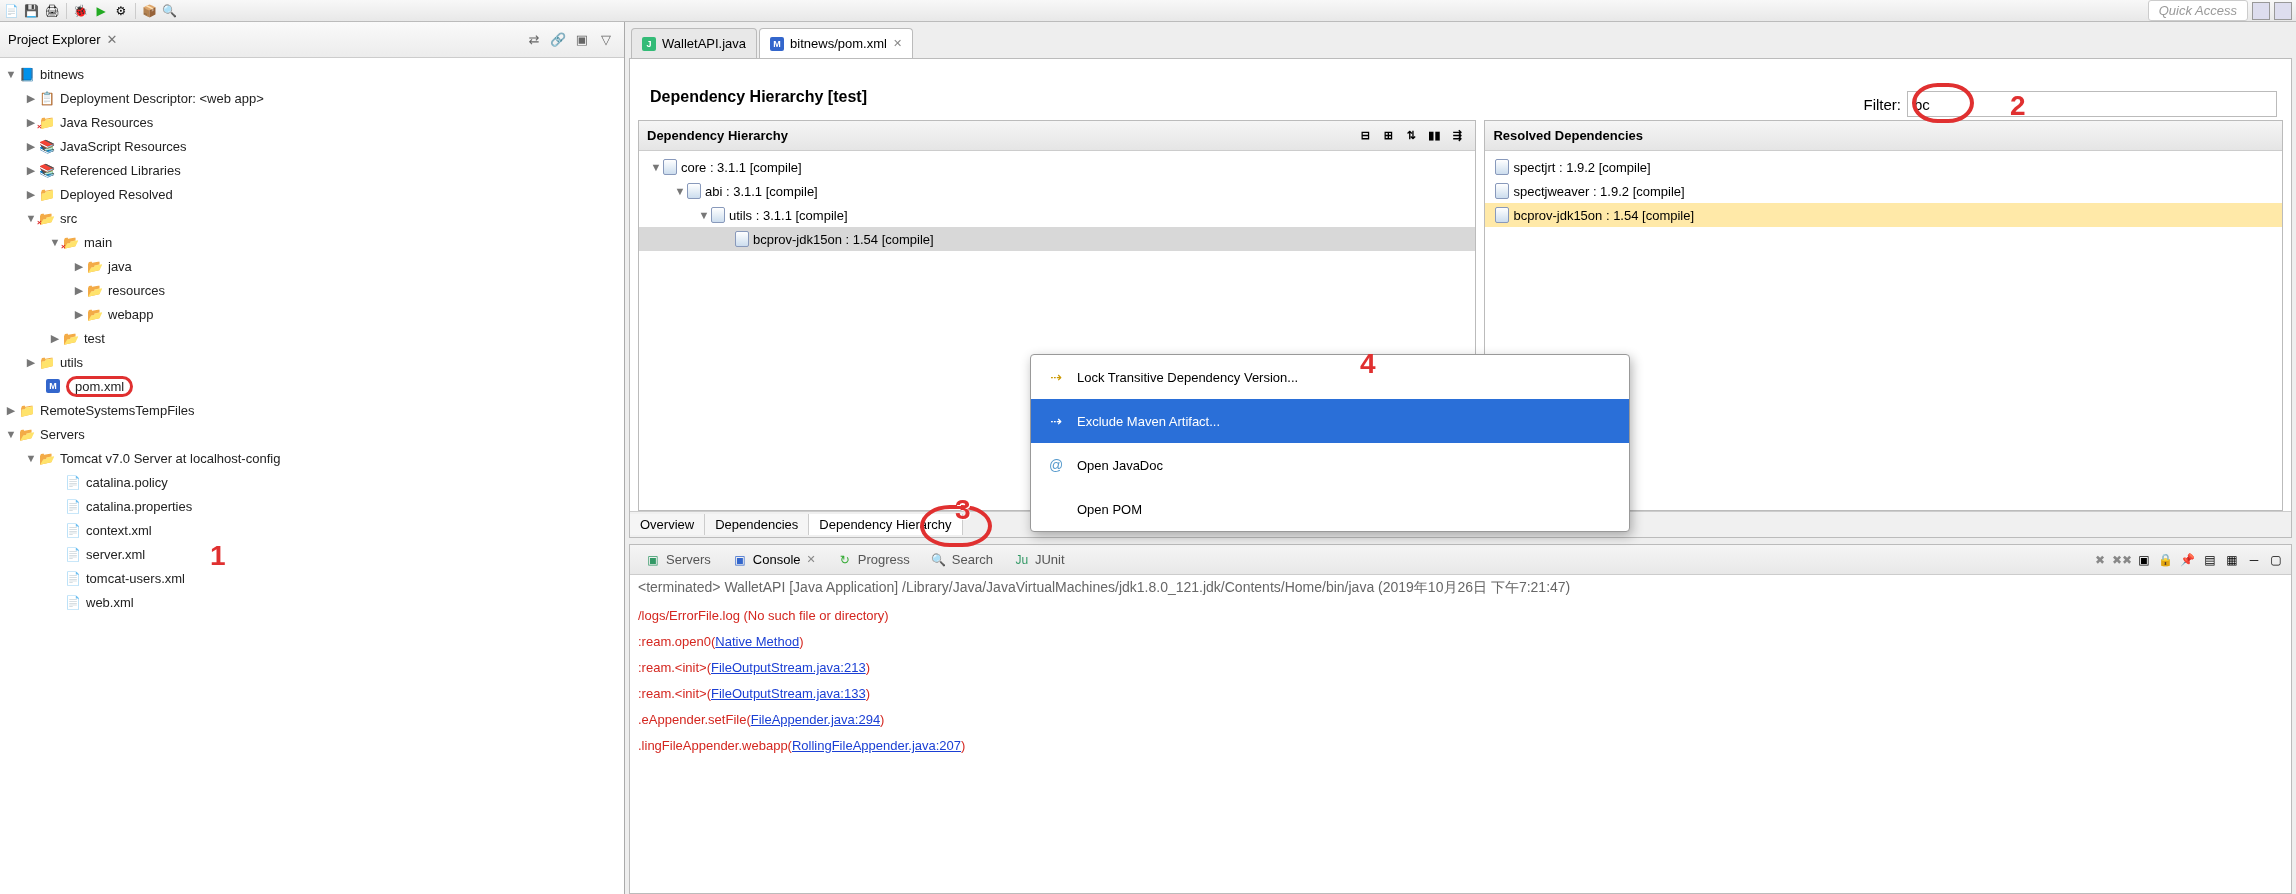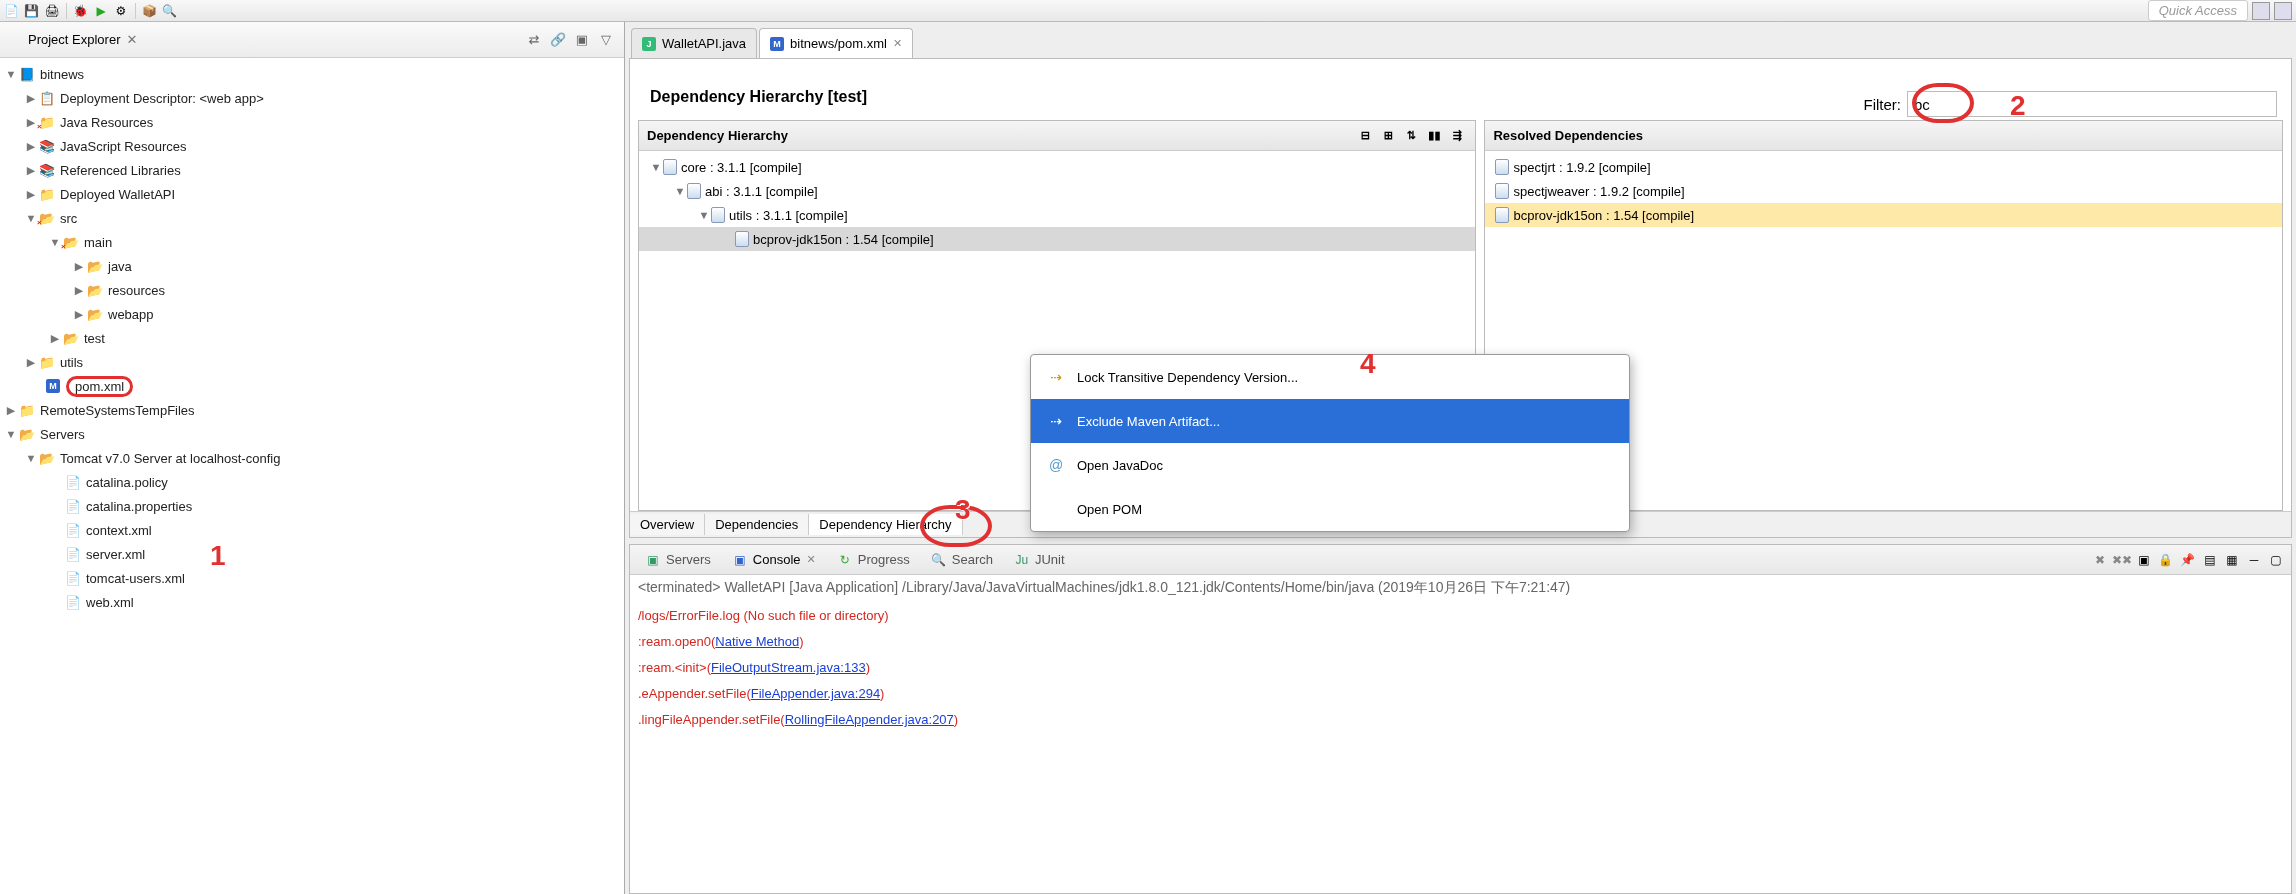--- a/index.html
+++ b/index.html
@@ -9,21 +9,21 @@
 .topbar .sep { width: 1px; height: 16px; background: #ccc; margin: 0 2px; }
 .topbar .ticon { width: 16px; height: 16px; display: flex; align-items: center; justify-content: center; font-size: 12px; }
 .quick-access { margin-left: auto; border: 1px solid #ccc; padding: 2px 10px; border-radius: 3px; color: #999; font-style: italic; background: #fff; }
 .persp { width:18px; height:18px; border:1px solid #999; background:#dde; }
 
 .main { display: flex; height: 872px; }
 
 
 .left-panel { width: 625px; background: #fff; border-right: 1px solid #aaa; display: flex; flex-direction: column; }
 .left-header { height: 36px; display: flex; align-items: center; padding: 0 8px; background: linear-gradient(#fafafa,#ececec); border-bottom: 1px solid #ccc; }
-.left-header .title { font-weight: normal; margin-left: 20px; }
+.left-header .title { font-weight: normal; margin-left: 0; }
 .left-header .x { margin-left: 6px; color: #777; }
 .left-header .spacer { flex: 1; }
 .left-header .hicon { width: 20px; height: 20px; margin-left: 4px; display:flex;align-items:center;justify-content:center;color:#666; }
 
 .tree { flex: 1; overflow: auto; padding-top: 4px; font-size: 15px; color: #222; }
 .tree-row { display: flex; align-items: center; height: 24px; white-space: nowrap; }
 .twisty { width: 14px; text-align: center; color: #777; font-size: 11px; }
 .ticon2 { width: 18px; height: 16px; display:flex;align-items:center;justify-content:center; margin-right: 4px; }
 .folder { color:#d9a23a; }
 .folder-red { color:#d9a23a; position:relative; }
@@ -142,21 +142,21 @@
           <span>JavaScript Resources</span>
         </div>
       <div class="tree-row" style="padding-left:24px">
           <span class="twisty">▶</span>
           <span class="ticon2" style="color:#c83">📚</span>
           <span>Referenced Libraries</span>
         </div>
       <div class="tree-row" style="padding-left:24px">
           <span class="twisty">▶</span>
           <span class="ticon2 folder">📁</span>
-          <span>Deployed WalletAPI</span>
+          <span>Deployed Resolved</span>
         </div>
       <div class="tree-row" style="padding-left:24px">
           <span class="twisty">▼</span>
           <span class="ticon2 folder-red">📂</span>
           <span>src</span>
         </div>
       <div class="tree-row" style="padding-left:48px">
           <span class="twisty">▼</span>
           <span class="ticon2 folder-red">📂</span>
           <span>main</span>
@@ -350,23 +350,24 @@
         <span class="bicon">📌</span>
         <span class="bicon">▤</span>
         <span class="bicon">▦</span>
         <span class="bicon">─</span>
         <span class="bicon">▢</span>
       </div>
       <div class="terminfo">&lt;terminated&gt; WalletAPI [Java Application] /Library/Java/JavaVirtualMachines/jdk1.8.0_121.jdk/Contents/Home/bin/java (2019年10月26日 下午7:21:47)</div>
       <div class="console">
         <div><span class="red">/logs/ErrorFile.log (No such file or directory)</span></div>
         <div><span class="red">:ream.open0(</span><span class="blue">Native Method</span><span class="red">)</span></div>
+        <div><span class="red">:ream.&lt;init&gt;(</span><span class="blue">FileOutputStream.java:213</span><span class="red">)</span></div>
         <div><span class="red">:ream.&lt;init&gt;(</span><span class="blue">FileOutputStream.java:133</span><span class="red">)</span></div>
         <div><span class="red">.eAppender.setFile(</span><span class="blue">FileAppender.java:294</span><span class="red">)</span></div>
-        <div><span class="red">.lingFileAppender.setFile(</span><span class="blue">RollingFileAppender.java:207</span><span class="red">)</span></div>
+        <div><span class="red">.lingFileAppender.webapp(</span><span class="blue">RollingFileAppender.java:207</span><span class="red">)</span></div>
       </div>
     </div>
 
   </div>
 </div>
 
 <div class="ctxmenu">
   <div class="ctxitem">
       <span class="ctxicon">⇢</span>
       <span>Lock Transitive Dependency Version...</span>

